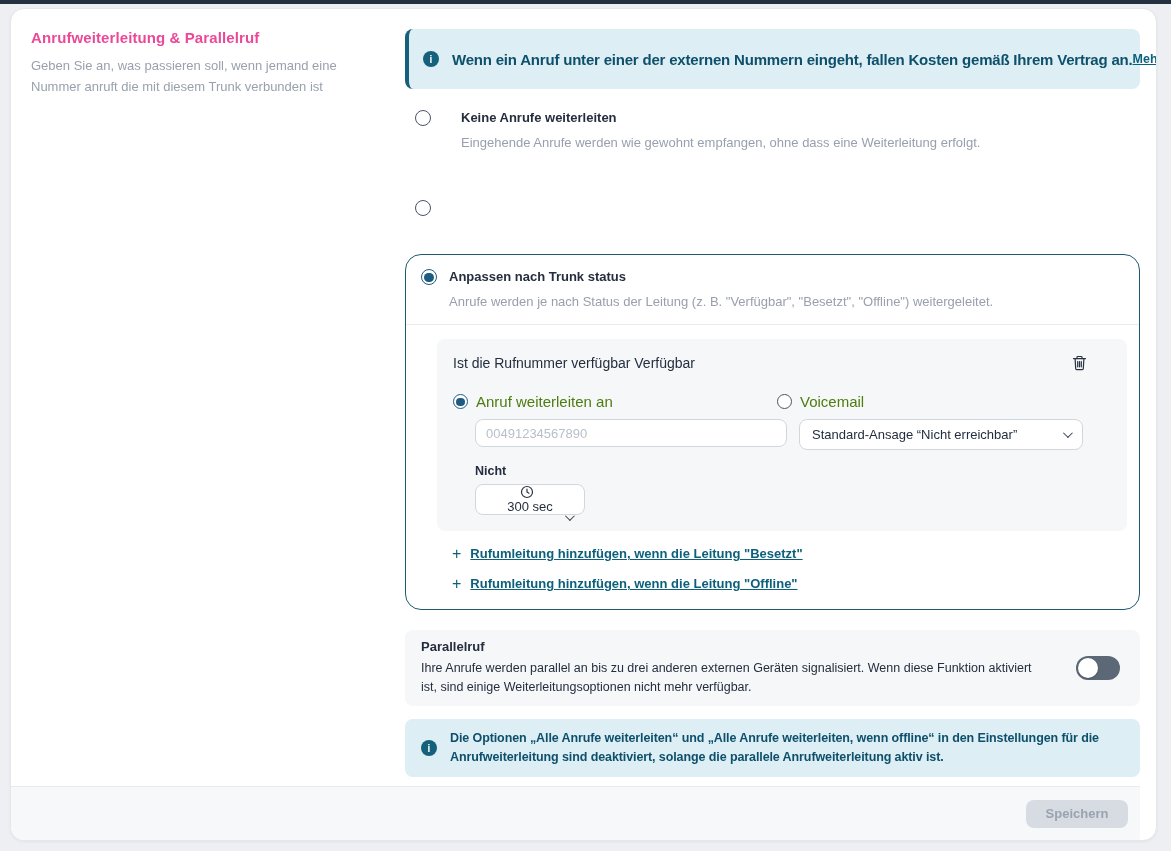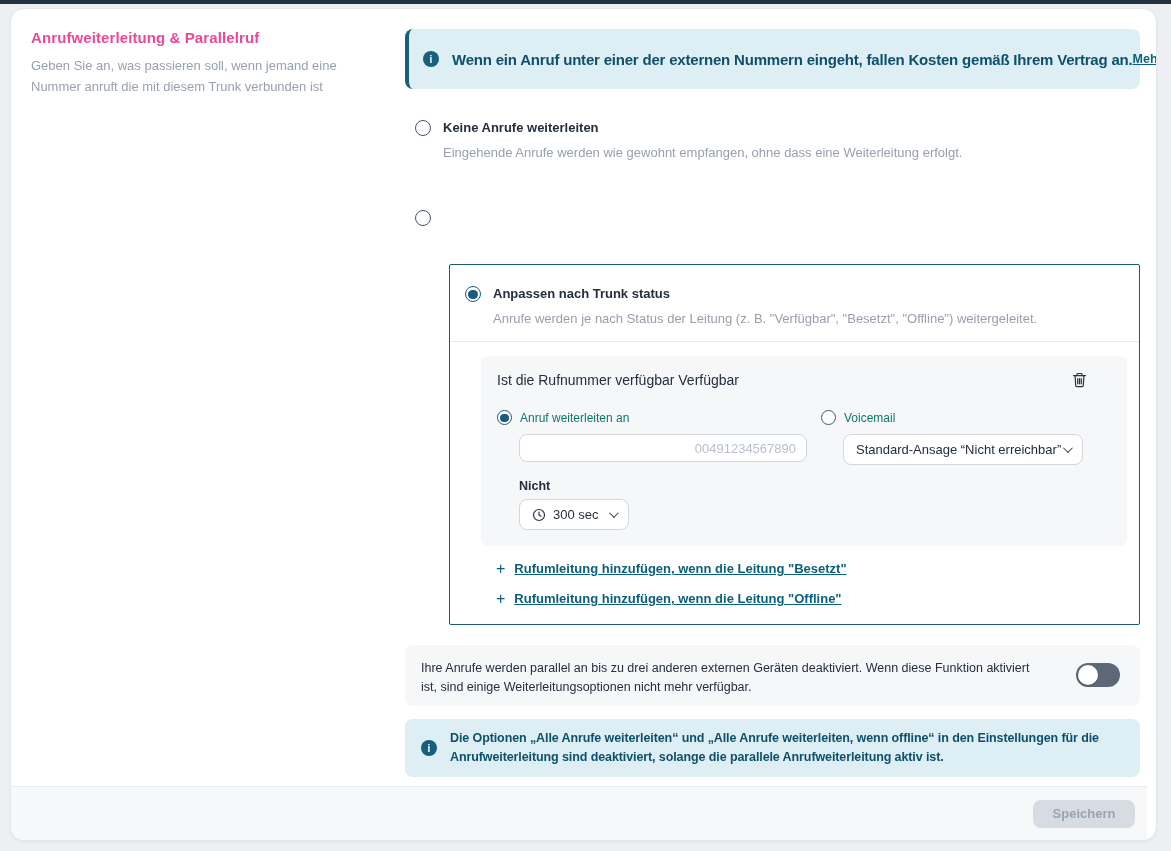--- a/index.html
+++ b/index.html
@@ -85,69 +85,68 @@
     content: ""; position: absolute; inset: 2.4px;
     border-radius: 50%; background: #1d5a80;
   }
 
   
   .option { display: flex; align-items: flex-start; padding-left: 10px; }
   .option .radio { margin-top: 0; }
   .opt-text { margin-left: 12px; }
   .opt-label { font-size: 13px; font-weight: 700; color: #242e3e; line-height: 16px; }
   .opt-desc { margin-top: 8px; font-size: 13px; color: #98a0ad; line-height: 1.4; }
-  .opt-1 { margin-top: 31px; }
+  .opt-1 { margin-top: 21px; gap: 18px; }
   .opt-2 { margin-top: 48px; }
 
   
   .selected-box {
     margin-top: 38px;
     border: 1px solid #1d5a74;
-    border-radius: 2px;
-    padding: 21px 0 18px 0;
+    border-radius: 16px;
+    padding: 14px 0 18px 0;
     background: #fff;
-    margin-left: 44px;
   }
   .selected-box .option { padding-left: 15px; padding-right: 16px; }
   .box-divider { margin-top: 13px; border-top: 1px solid #e8eaee; }
 
   .rule-card {
     margin: 14px 12px 0 31px;
     background: #f6f7f9;
     border-radius: 8px;
     padding: 16px 16px 16px 16px;
   }
   .rule-head { display: flex; align-items: flex-start; }
   .rule-title { font-size: 14px; color: #242e3e; }
   .rule-title b { font-weight: 400; }
   .trash-btn { margin-left: auto; margin-right: 24px; cursor: pointer; display: flex; }
   .rule-cols { display: flex; gap: 14px; margin-top: 22px; }
   .rule-col-left { width: 310px; flex: none; }
   .rule-col-right { flex: 1; padding-right: 50px; min-width: 0; }
   .radio-row { display: flex; align-items: center; }
   .radio-row .radio { width: 15px; height: 15px; }
-  .radio-label { margin-left: 8px; font-size: 12px; color: #0f766e; }
+  .radio-label { margin-left: 8px; font-size: 15px; color: #4d7c0f; }
   .field-indent { margin-left: 22px; }
   .text-input {
-    margin-top: 9px; width: 288px; height: 28px;
+    margin-top: 9px; width: 312px; height: 28px;
     border: 1px solid #d2d7de; border-radius: 8px;
     background: #fff; padding: 0 10px;
     font-family: "Liberation Sans", sans-serif;
-    font-size: 13px; color: #242e3e; outline: none; text-align: right;
+    font-size: 13px; color: #242e3e; outline: none;
   }
   .text-input::placeholder { color: #b9c0cb; }
   .select {
     margin-top: 9px; height: 31px;
     border: 1px solid #d2d7de; border-radius: 8px;
     background: #fff; padding: 0 12px;
     display: flex; align-items: center;
     font-size: 13px; color: #242e3e; cursor: pointer;
   }
   .select-wide { width: 100%; }
-  .select-small { width: 110px; margin-top: 6px; }
+  .select-small { width: 110px; margin-top: 6px; flex-direction: column; }
   .chev {
     width: 7px; height: 7px; flex: none;
     border-right: 1.5px solid #3c4654; border-bottom: 1.5px solid #3c4654;
     transform: rotate(45deg) translateY(-2px);
     margin-left: auto;
   }
   .nach-label { margin-top: 17px; font-size: 12.5px; font-weight: 700; color: #242e3e; }
   .clock-icon { display: flex; margin-right: 7px; flex: none; }
 
   .add-link-row {
@@ -178,21 +177,21 @@
     margin-right: 4px;
   }
   .toggle-knob {
     position: absolute; left: 2px; top: 2px;
     width: 20px; height: 20px; border-radius: 50%;
     background: #ffffff; box-shadow: 0 1px 2px rgba(0,0,0,.2);
   }
 
   
   .footer {
-    position: absolute; left: 0; right: 9px; bottom: 0;
+    position: absolute; left: 0; right: 16px; bottom: 0;
     height: 54px;
     background: #f7f8fa;
     border-top: 1px solid #e8eaee;
     display: flex; align-items: center; justify-content: flex-end;
     padding-right: 12px;
   }
   .save-btn {
     width: 102px; height: 28px;
     background: #d7dce3; color: #9aa3b0;
     border: none; border-radius: 8px;
@@ -299,21 +298,22 @@
           <a class="add-link">Rufumleitung hinzufügen, wenn die Leitung "Besetzt"</a>
         </div>
         <div class="add-link-row">
           <span class="plus-icon">+</span>
           <a class="add-link">Rufumleitung hinzufügen, wenn die Leitung "Offline"</a>
         </div>
       </div>
 
       <div class="parallel-card">
         <div class="parallel-text">
-          <div class="parallel-desc">Ihre Anrufe werden parallel an bis zu drei anderen externen Geräten deaktiviert. Wenn diese Funktion aktiviert ist, sind einige Weiterleitungsoptionen nicht mehr verfügbar.</div>
+          <div class="parallel-title">Parallelruf</div>
+          <div class="parallel-desc">Ihre Anrufe werden parallel an bis zu drei anderen externen Geräten signalisiert. Wenn diese Funktion aktiviert ist, sind einige Weiterleitungsoptionen nicht mehr verfügbar.</div>
         </div>
         <div class="toggle">
           <div class="toggle-knob"></div>
         </div>
       </div>
 
       <div class="banner banner-bottom">
         <span class="info-icon">i</span>
         <span class="banner-text-wrap">Die Optionen „Alle Anrufe weiterleiten“ und „Alle Anrufe weiterleiten, wenn offline“ in den Einstellungen für die Anrufweiterleitung sind deaktiviert, solange die parallele Anrufweiterleitung aktiv ist.</span>
       </div>

